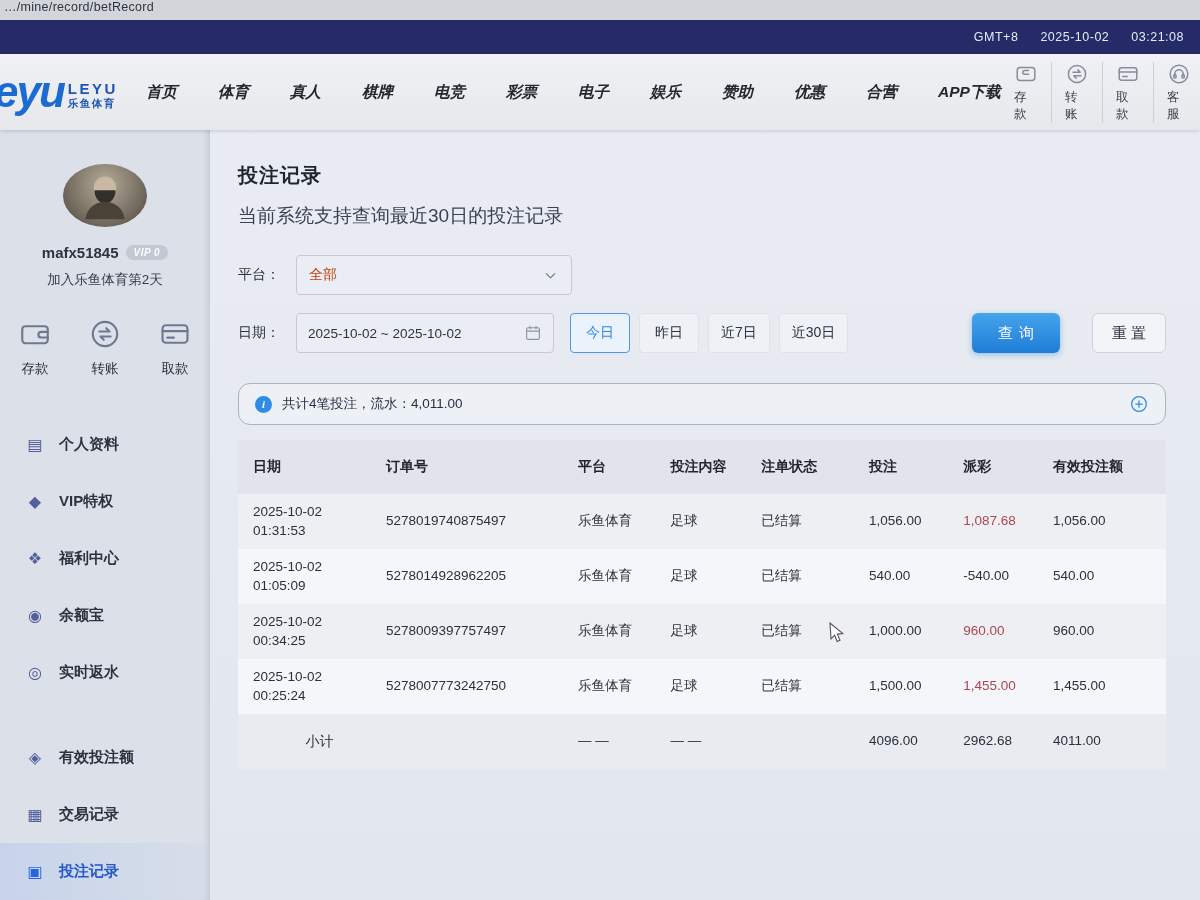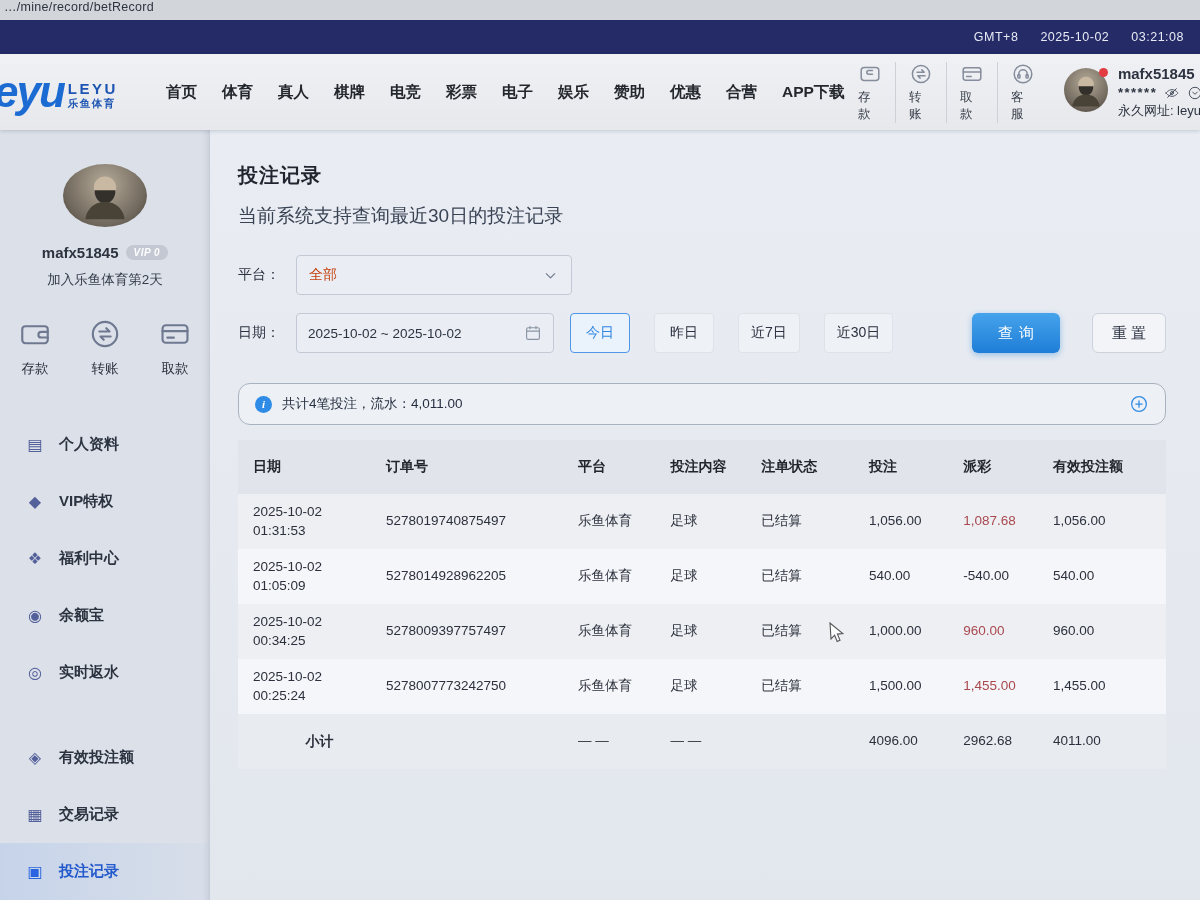--- a/index.html
+++ b/index.html
@@ -15,21 +15,21 @@
   
   .topbar { height:34px; background:var(--navy,#242b66); display:flex; align-items:center; justify-content:flex-end; gap:22px; padding-right:16px;text-align:center; }
   .topbar span { color:#e7eaf5; font-size:12.5px; letter-spacing:.5px; }
   
   .navbar { height:76px; background:linear-gradient(#eff1f4,#e6e8ec); display:flex; align-items:center; box-shadow:0 1px 4px rgba(20,30,60,.18); position:relative; z-index:3; }
   .logo { display:flex; align-items:flex-start; margin-left:-6px; width:152px; flex:none; cursor:pointer; }
   .logo-script { font-size:44px; font-weight:bold; font-style:italic; color:#1b6bd3; letter-spacing:-2px; line-height:.95; }
   .logo-stack { display:flex; flex-direction:column; margin-left:4px; margin-top:9px; line-height:1.15; }
   .logo-en { font-size:15px; font-weight:bold; color:#1d55b2; letter-spacing:2.5px; }
   .logo-cn { font-size:10.5px; font-weight:bold; color:#1d55b2; letter-spacing:1.5px; }
-  .nav-menu { display:flex; gap:25px; margin-left:20px; }
+  .nav-menu { display:flex; gap:41px; margin-left:0;font-style:italic; }
   .nav-item { font-size:15.5px; font-weight:600; color:#24272d; white-space:nowrap; cursor:pointer; }
   .quick-actions { display:flex; margin-left:auto; align-items:stretch; }
   .qa-item { display:flex; flex-direction:column; align-items:center; justify-content:center; gap:3px; padding:0 13px; cursor:pointer; }
   .qa-item + .qa-item { border-left:1px solid #ccd0d7; }
   .qa-icon { width:24px; height:24px; color:#858d9c; }
   .icon svg { width:100%; height:100%; fill:none; stroke:currentColor; stroke-width:1.5; stroke-linecap:round; stroke-linejoin:round; display:block; }
   .qa-label { font-size:12.5px; color:#363c48; }
   .user-block { display:flex; align-items:flex-start; gap:10px; margin:0 14px 0 16px; flex:none; }
   .nav-avatar { width:44px; height:44px; position:relative; margin-top:4px; cursor:pointer; }
   .avatar-img { width:100%; height:100%; border-radius:50%; overflow:hidden; background:radial-gradient(circle at 50% 32%,#b6ab99,#6f675c 68%,#474039); }
@@ -65,42 +65,42 @@
   .content { flex:1; padding:32px 34px 0 28px; background:linear-gradient(#e9edf3,#e2e6ed); }
   .page-title { font-size:20px; font-weight:bold; color:#1f242e; letter-spacing:1px; }
   .page-subtitle { margin-top:14px; font-size:19px; color:#3a4354; }
   .filter-row { display:flex; align-items:center; margin-top:26px; }
   .filter-row.second { margin-top:18px; }
   .filter-label { width:58px; font-size:14px; color:#2b3140; flex:none; }
   .select-box { width:276px; height:40px; border:1px solid #c3cad6; border-radius:4px; background:#eaeef4; display:flex; align-items:center; justify-content:space-between; padding:0 12px; font-size:14px; color:#c2410c; cursor:pointer; }
   .chev { width:17px; height:17px; color:#6b7487; }
   .date-box { width:258px; height:40px; border:1px solid #c3cad6; border-radius:4px; background:#eaeef4; display:flex; align-items:center; justify-content:space-between; padding:0 11px; font-size:13.5px; color:#2b3340; cursor:pointer; }
   .cal { width:18px; height:18px; color:#8a93a3; }
-  .range-group { display:flex; gap:24px; margin-left:16px; }
+  .range-group { display:flex; gap:9px; margin-left:16px; }
   .range-btn { min-width:60px; height:40px; padding:0 12px; display:flex; align-items:center; justify-content:center; font-size:14px; color:#2b3140; background:#eef1f5; border:1px solid #dfe3e9; border-radius:4px; cursor:pointer; }
   .range-btn.active { color:#2f86e0; border-color:#4f96e6; background:#eaf2fc; }
   .actions { margin-left:auto; display:flex; gap:32px; }
   .btn-query { width:88px; height:40px; display:flex; align-items:center; justify-content:center; background:linear-gradient(180deg,#46a3ec,#1e7ed7); color:#fff; font-size:15px; letter-spacing:6px; padding-left:6px; border:none; border-radius:6px; cursor:pointer; box-shadow:0 2px 6px rgba(30,126,215,.4); font-family:inherit; }
   .btn-reset { width:74px; height:40px; display:flex; align-items:center; justify-content:center; background:#f2f4f8; border:1px solid #ccd2db; color:#2b3140; font-size:15px; letter-spacing:4px; padding-left:4px; border-radius:6px; cursor:pointer; font-family:inherit; }
   .summary-bar { margin-top:30px; height:42px; border:1px solid #a9b2c0; border-radius:12px; display:flex; align-items:center; gap:10px; padding:0 16px; font-size:13.5px; color:#273041; background:rgba(255,255,255,.28); }
   .info-icon { width:17px; height:17px; flex:none; border-radius:50%; background:var(--accent,#2e8be6); color:#fff; display:flex; align-items:center; justify-content:center; font-size:11px; font-weight:bold; font-style:italic; font-family:"Liberation Serif",serif; }
   .info-icon::after { content:"i"; }
   .expand-icon { margin-left:auto; width:20px; height:20px; color:var(--accent,#2e8be6); cursor:pointer; }
   
   .bet-table { margin-top:15px; }
   .grid-row { display:grid; grid-template-columns:14.8% 21.4% 10.3% 10.1% 12% 10.5% 10% 10.9%; align-items:center; padding:0 15px; }
   .thead { background:#e1e4ea; }
   .th { font-size:14px; font-weight:bold; color:#23262e; height:54px; display:flex; align-items:center; }
   .tr { min-height:55px; }
   .tbody .tr:nth-child(odd) { background:#edeff3; }
   .tbody .tr:nth-child(even) { background:#f5f6f9; }
   .td { font-size:13.5px; color:#2b303c; line-height:1.35; }
   .payout.win { color:var(--payout-win,#a9494f); }
   .subtotal-row { background:#e8ebf0; min-height:55px; }
-  .subtotal-label { text-align:center; font-size:14px;font-weight:bold; }
+  .subtotal-label { text-align:center; font-size:14px; }
   
   .mouse-cursor { position:absolute; left:828px; top:622px; width:18px; height:22px; z-index:9; pointer-events:none; }
 </style>
 </head>
 <body>
 
 <div class="screen">
 
   <div class="browser-strip">
     <span>…/mine/record/betRecord</span>

